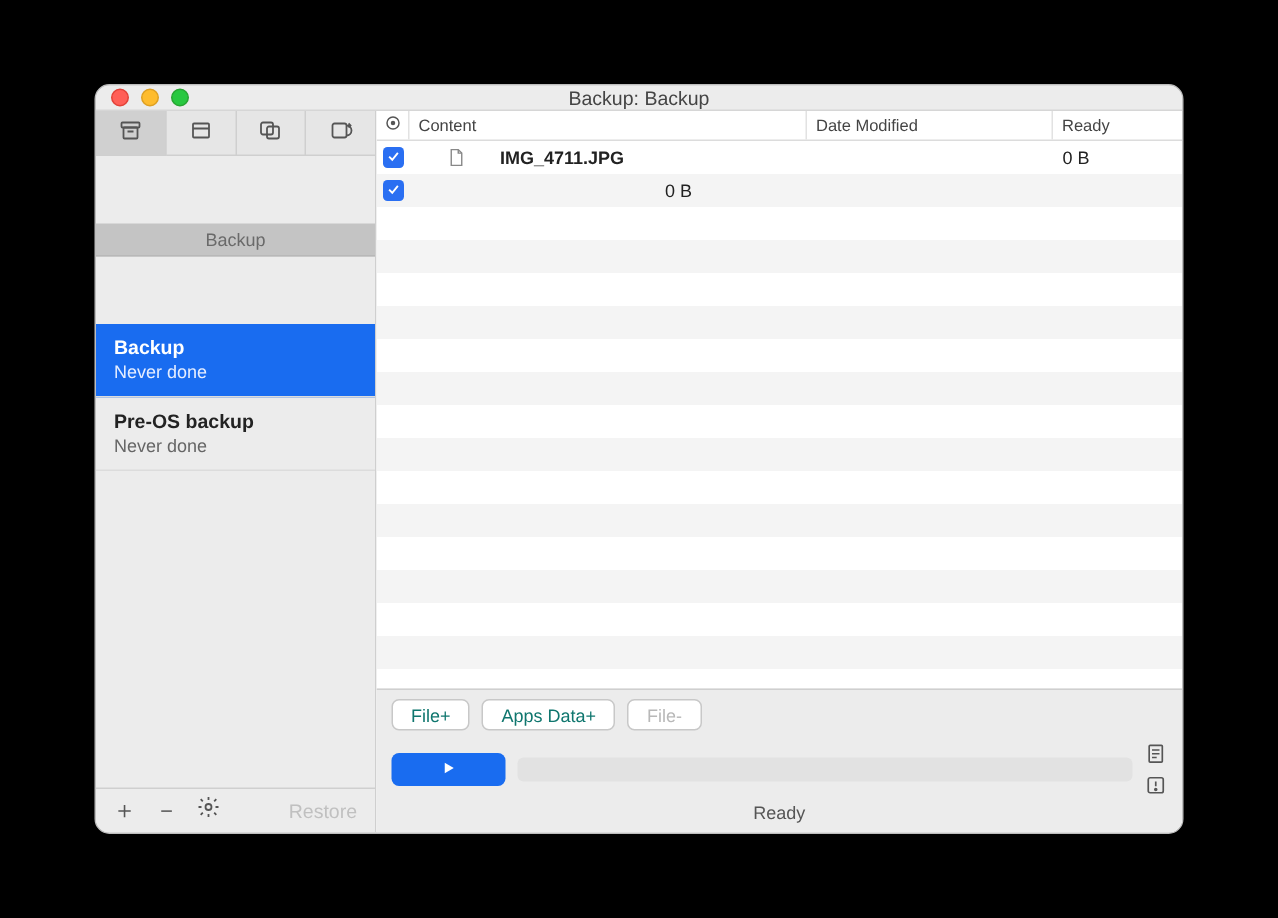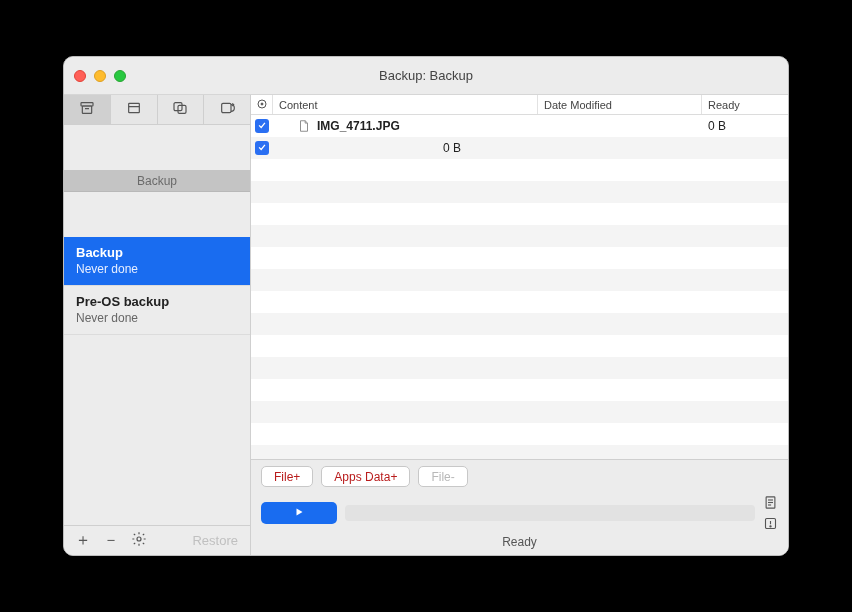--- a/index.html
+++ b/index.html
@@ -18,21 +18,21 @@
     height: 500px;
     background: #ececec;
     border-radius: 10px;
     box-shadow: 0 20px 40px rgba(0,0,0,0.5);
     display: flex;
     flex-direction: column;
     overflow: hidden;
     border: 1px solid #bdbdbd;
   }
   .titlebar {
-    height: 38px;
+    height: 17px;
     background: #ececec;
     display: flex;
     align-items: center;
     position: relative;
     border-bottom: 1px solid #d6d6d6;
   }
   .traffic-lights {
     display: flex;
     gap: 8px;
     padding-left: 10px;
@@ -179,21 +179,21 @@
     display: flex;
   }
   .row:nth-child(even) { background: #f4f4f4; }
   .cell {
     display: flex;
     align-items: center;
     padding: 0 6px;
     font-size: 12px;
   }
   .cell.col-check { padding: 0; justify-content: center; }
-  .cell.col-content { gap: 6px; padding-left: 24px; }
+  .cell.col-content { gap: 22px; padding-left: 24px; }
   .checkbox {
     width: 14px; height: 14px;
     border-radius: 3px;
     background: #2a6ff2;
     display: flex; align-items: center; justify-content: center;
   }
   .checkbox svg { width: 10px; height: 10px; }
   .file-icon svg { width: 14px; height: 16px; display: block; }
   .file-name { font-weight: 600; }
 
@@ -209,21 +209,21 @@
     margin-bottom: 8px;
   }
   .mac-btn {
     height: 21px;
     padding: 0 12px;
     border: 1px solid #c8c8c8;
     border-radius: 5px;
     background: #fff;
     font-size: 12px;
     display: flex; align-items: center;
-    color: #b91c1c;
+    color: #0f766e;
   }
   .mac-btn.disabled { color: #b8b8b8; }
 
   .run-row {
     display: flex;
     align-items: center;
     gap: 8px;
   }
   .play-btn {
     width: 76px; height: 22px;

